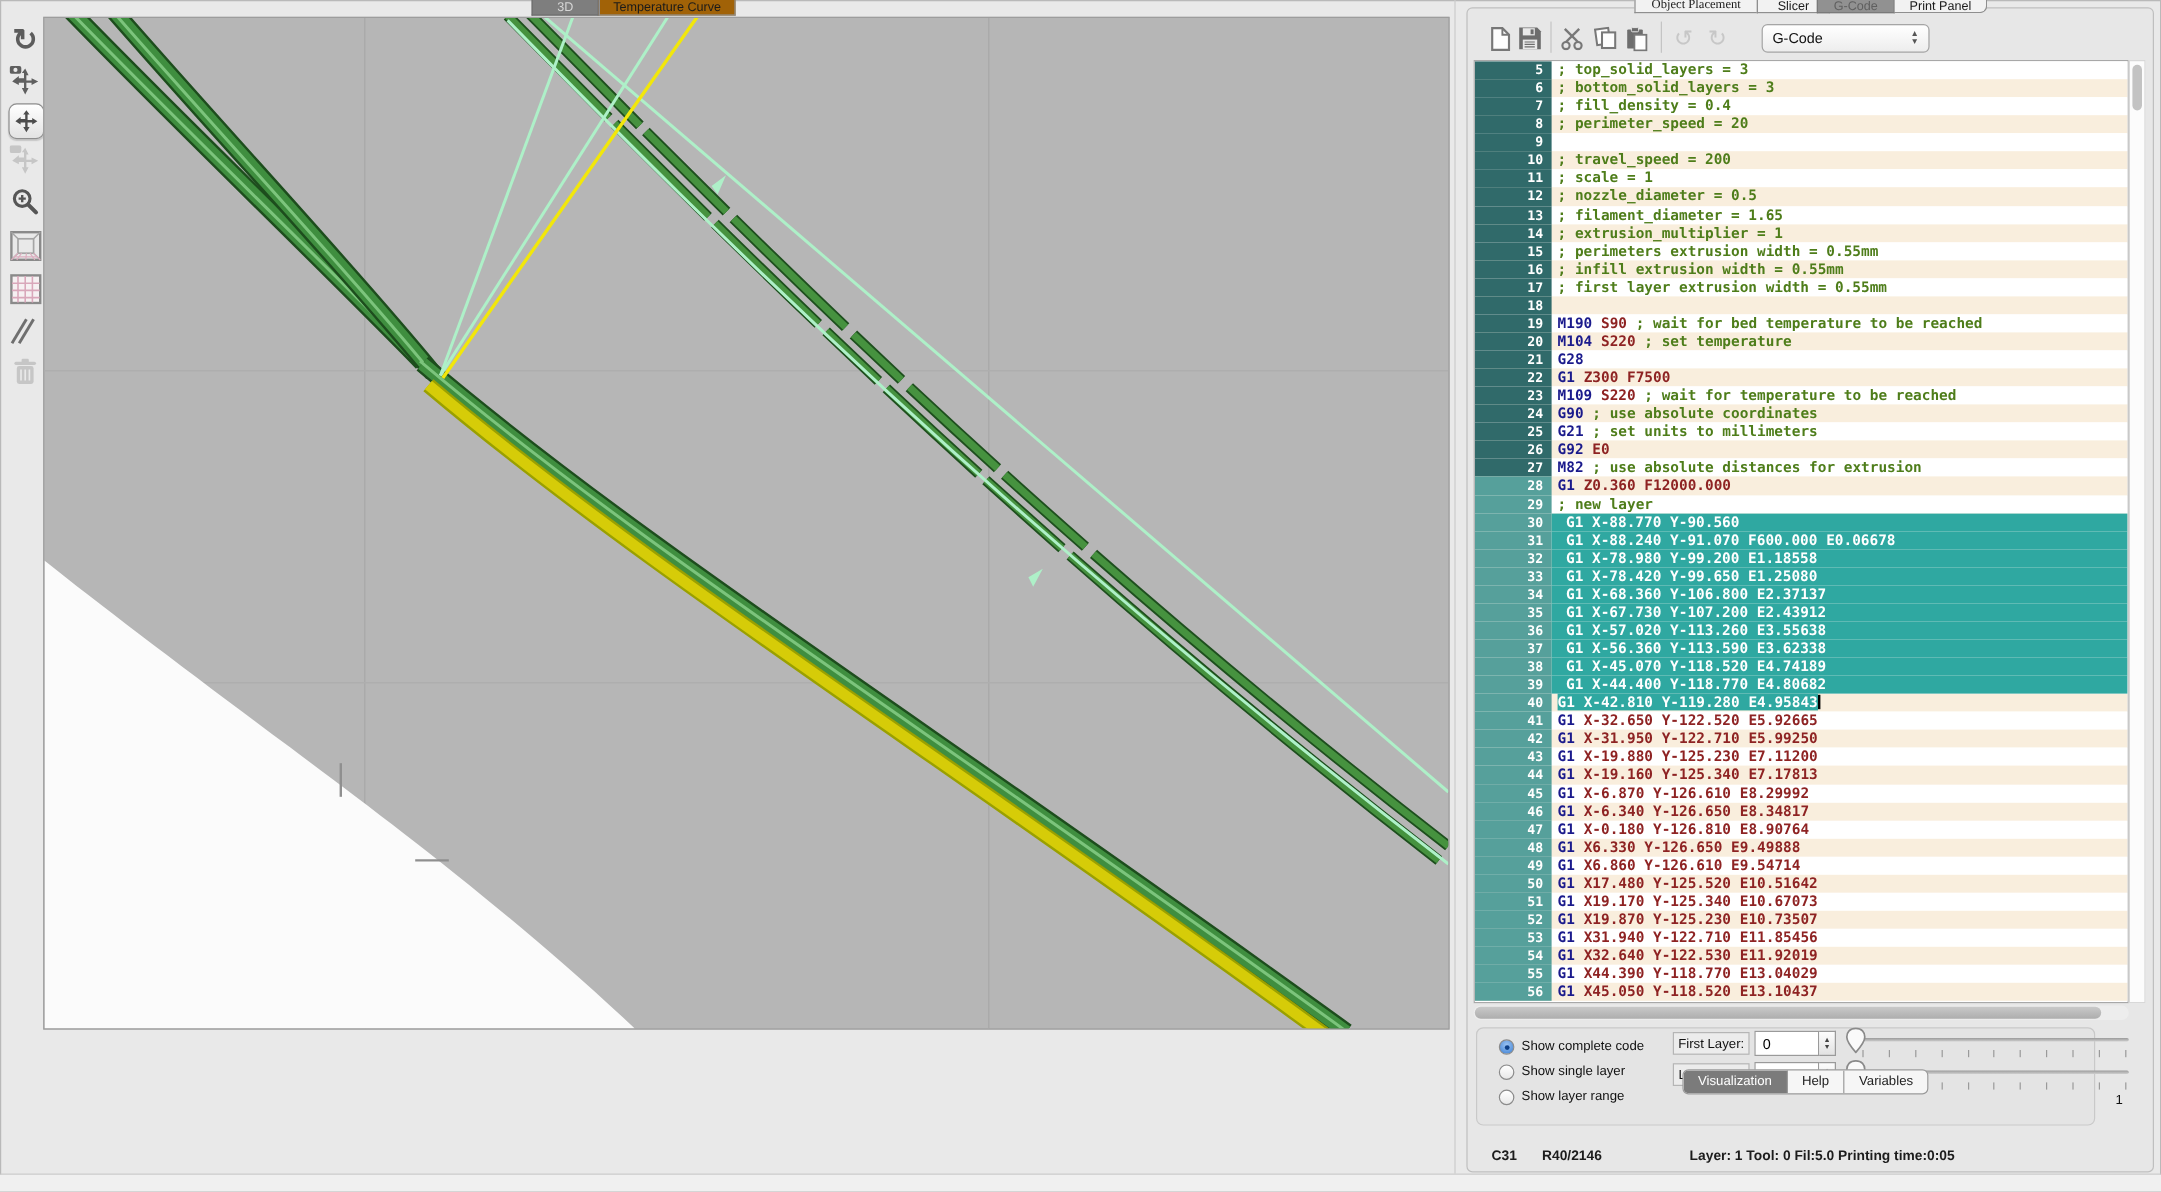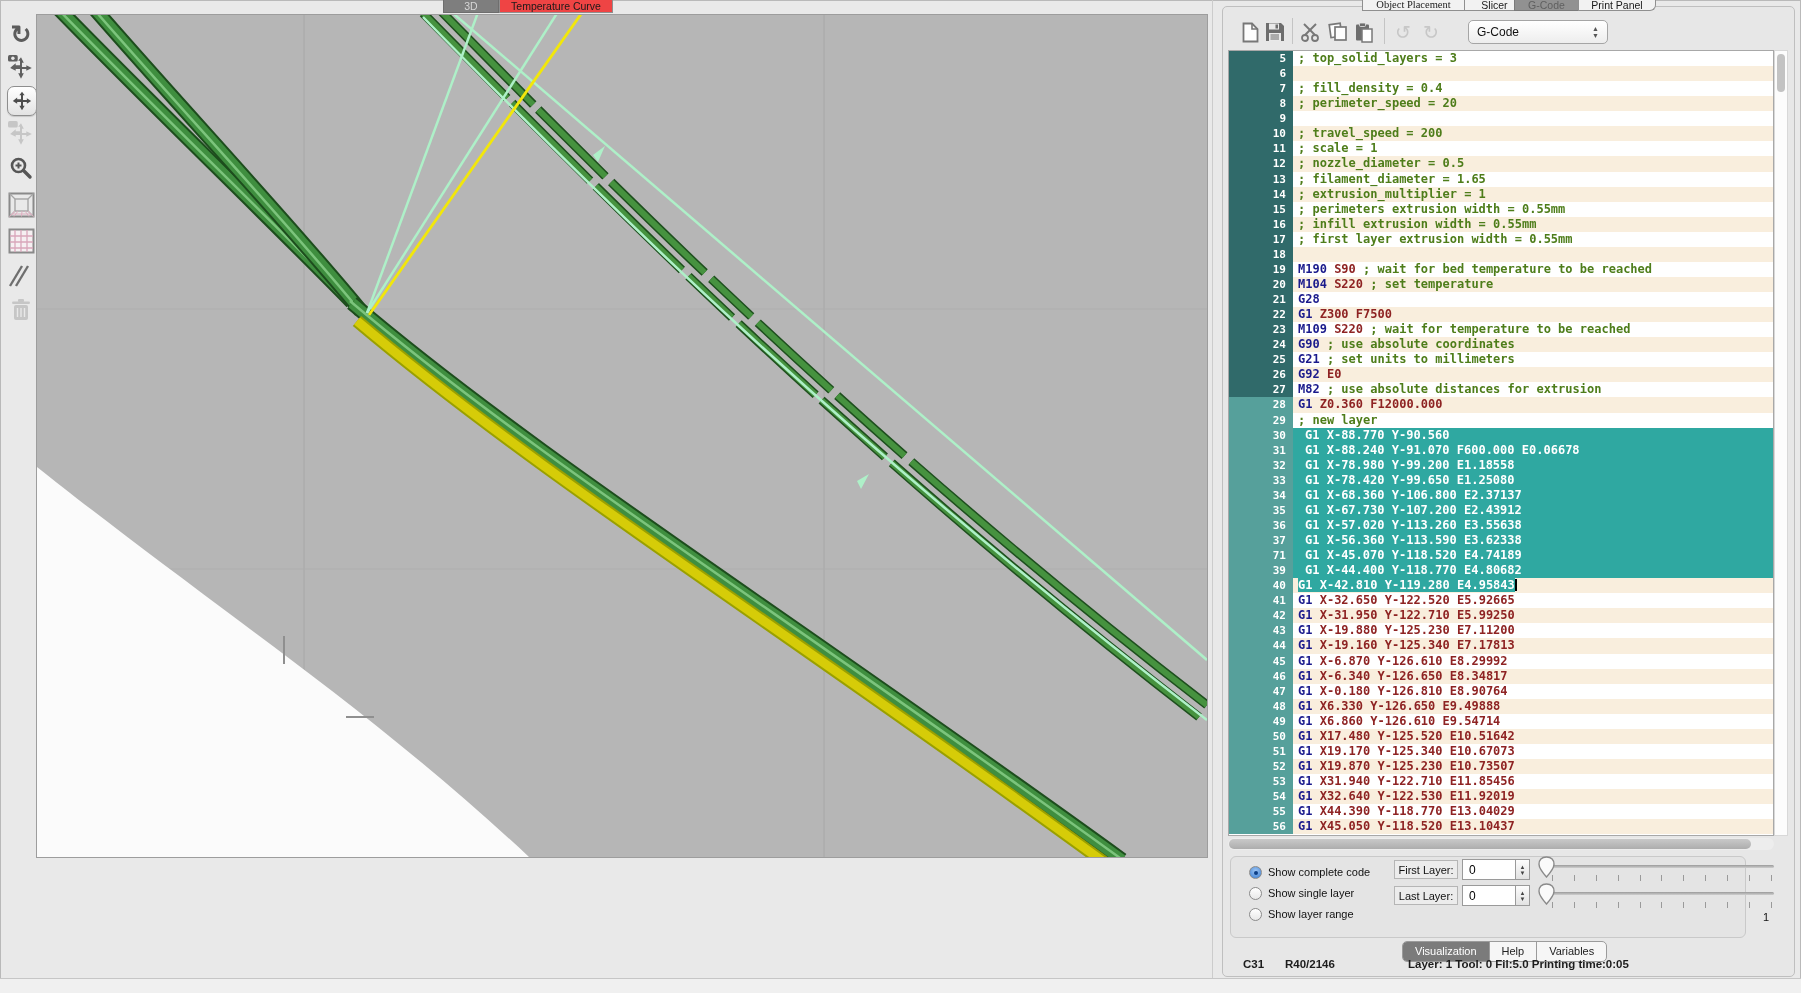--- a/index.html
+++ b/index.html
@@ -2,21 +2,21 @@
 <html><head>
 <meta charset="utf-8">
 <style>
   html,body{margin:0;padding:0;background:#d7d7d7;}
   #app{position:relative;width:1801px;height:993px;background:#e9e9e9;overflow:hidden;
        font-family:"Liberation Sans",sans-serif;box-shadow:inset 0 0 0 1px #b9b9b9;}
   
   .top-tab{position:absolute;top:0;height:13px;line-height:13px;font-size:10.5px;text-align:center;
            border:1px solid #8f8f8f;border-top:none;box-sizing:border-box;padding:0 9px;}
   .top-tab.sel{background:#7e7e7e;color:#d6d6d6;border-color:#6e6e6e;}
-  .top-tab.unsel{background:#ef4444;color:#1a1a1a;}
+  .top-tab.unsel{background:#a16207;color:#1a1a1a;}
   
   .ltool{position:absolute;left:6px;top:14px;width:30px;height:842px;}
   .lt-ic{position:absolute;left:0;width:30px;height:28px;display:flex;align-items:center;justify-content:center;}
   .lt-btn{border:1px solid #8e8e8e;border-radius:7px;background:linear-gradient(#ffffff,#e3e3e3);
           box-shadow:0 1px 1px rgba(0,0,0,.15);}
   .glyph-rot{font-size:25px;font-weight:bold;color:#5c5c5c;line-height:1;}
   .glyph-undo{font-size:19px;color:#c7c7c7;line-height:1;}
   
   #viewport{position:absolute;left:36px;top:14px;width:1170px;height:842px;background:#b6b6b6;
             border:1px solid #9d9d9d;box-sizing:content-box;overflow:hidden;}
@@ -67,21 +67,21 @@
              color:#000;display:flex;align-items:center;padding-left:6px;box-sizing:border-box;}
   .stepper{position:absolute;width:14px;height:21px;border:1px solid #9a9a9a;border-left:none;
            background:linear-gradient(#fdfdfd,#e2e2e2);box-sizing:border-box;font-size:6px;line-height:6px;
            color:#444;display:flex;flex-direction:column;align-items:center;justify-content:center;}
   .slider-track{position:absolute;height:3px;background:linear-gradient(#9a9a9a,#cfcfcf);border-radius:2px;}
   .slider-thumb{position:absolute;width:17px;height:22px;}
   .ticks{position:absolute;width:220px;height:6px;display:flex;justify-content:space-between;}
   .ticks i{width:1px;height:6px;background:#9a9a9a;}
   #slider-max{position:absolute;font-size:11px;color:#111;}
   
-  #btabs{position:absolute;left:1402px;top:941px;height:19px;display:flex;border:1px solid #9b9b9b;
+  #btabs{position:absolute;left:1402px;top:891px;height:19px;display:flex;border:1px solid #9b9b9b;
          border-radius:5px;overflow:hidden;background:#f6f6f6;}
   .btab{font-size:11px;line-height:19px;padding:0 12px;color:#222;border-right:1px solid #9b9b9b;}
   .btab:last-child{border-right:none;}
   .btab.sel{background:#7b7b7b;color:#ffffff;}
   
   .status{position:absolute;top:958px;font-size:11.5px;font-weight:bold;color:#1c1c1c;}
   #bottom-line{position:absolute;left:0;top:978px;width:1801px;height:1px;background:#c6c6c6;}
   #bottom-strip{position:absolute;left:0;top:979px;width:1801px;height:14px;background:#f0f0f0;}
 </style>
 </head>
@@ -256,21 +256,21 @@
   <div class="tbtn" style="left:1419px;">
     <span class="glyph-undo">↻</span>
   </div>
   <div id="dropdown">
     <span>G-Code</span>
     <span class="dd-arrows">▲<br>▼</span>
   </div>
 
   <div id="editor">
       <div class="ed-row row-odd"><div class="ed-gut gd">5</div><div class="ed-txt"><span class="tk-c">; top_solid_layers = 3</span></div></div>
-      <div class="ed-row row-even"><div class="ed-gut gd">6</div></div>
+      <div class="ed-row row-even"><div class="ed-gut gd">6</div><div class="ed-txt"><span class="tk-c">; bottom_solid_layers = 3</span></div></div>
       <div class="ed-row row-odd"><div class="ed-gut gd">7</div><div class="ed-txt"><span class="tk-c">; fill_density = 0.4</span></div></div>
       <div class="ed-row row-even"><div class="ed-gut gd">8</div><div class="ed-txt"><span class="tk-c">; perimeter_speed = 20</span></div></div>
       <div class="ed-row row-odd"><div class="ed-gut gd">9</div></div>
       <div class="ed-row row-even"><div class="ed-gut gd">10</div><div class="ed-txt"><span class="tk-c">; travel_speed = 200</span></div></div>
       <div class="ed-row row-odd"><div class="ed-gut gd">11</div><div class="ed-txt"><span class="tk-c">; scale = 1</span></div></div>
       <div class="ed-row row-even"><div class="ed-gut gd">12</div><div class="ed-txt"><span class="tk-c">; nozzle_diameter = 0.5</span></div></div>
       <div class="ed-row row-odd"><div class="ed-gut gd">13</div><div class="ed-txt"><span class="tk-c">; filament_diameter = 1.65</span></div></div>
       <div class="ed-row row-even"><div class="ed-gut gd">14</div><div class="ed-txt"><span class="tk-c">; extrusion_multiplier = 1</span></div></div>
       <div class="ed-row row-odd"><div class="ed-gut gd">15</div><div class="ed-txt"><span class="tk-c">; perimeters extrusion width = 0.55mm</span></div></div>
       <div class="ed-row row-even"><div class="ed-gut gd">16</div><div class="ed-txt"><span class="tk-c">; infill extrusion width = 0.55mm</span></div></div>
@@ -288,21 +288,21 @@
       <div class="ed-row row-even"><div class="ed-gut gl">28</div><div class="ed-txt"><span class="tk-g">G1</span> <span class="tk-p">Z0.360</span> <span class="tk-p">F12000.000</span></div></div>
       <div class="ed-row row-odd"><div class="ed-gut gl">29</div><div class="ed-txt"><span class="tk-c">; new layer</span></div></div>
       <div class="ed-row row-even row-sel"><div class="ed-gut gl">30</div><div class="ed-txt"><span class="tk-g">G1</span> <span class="tk-p">X-88.770</span> <span class="tk-p">Y-90.560</span></div></div>
       <div class="ed-row row-odd row-sel"><div class="ed-gut gl">31</div><div class="ed-txt"><span class="tk-g">G1</span> <span class="tk-p">X-88.240</span> <span class="tk-p">Y-91.070</span> <span class="tk-p">F600.000</span> <span class="tk-p">E0.06678</span></div></div>
       <div class="ed-row row-even row-sel"><div class="ed-gut gl">32</div><div class="ed-txt"><span class="tk-g">G1</span> <span class="tk-p">X-78.980</span> <span class="tk-p">Y-99.200</span> <span class="tk-p">E1.18558</span></div></div>
       <div class="ed-row row-odd row-sel"><div class="ed-gut gl">33</div><div class="ed-txt"><span class="tk-g">G1</span> <span class="tk-p">X-78.420</span> <span class="tk-p">Y-99.650</span> <span class="tk-p">E1.25080</span></div></div>
       <div class="ed-row row-even row-sel"><div class="ed-gut gl">34</div><div class="ed-txt"><span class="tk-g">G1</span> <span class="tk-p">X-68.360</span> <span class="tk-p">Y-106.800</span> <span class="tk-p">E2.37137</span></div></div>
       <div class="ed-row row-odd row-sel"><div class="ed-gut gl">35</div><div class="ed-txt"><span class="tk-g">G1</span> <span class="tk-p">X-67.730</span> <span class="tk-p">Y-107.200</span> <span class="tk-p">E2.43912</span></div></div>
       <div class="ed-row row-even row-sel"><div class="ed-gut gl">36</div><div class="ed-txt"><span class="tk-g">G1</span> <span class="tk-p">X-57.020</span> <span class="tk-p">Y-113.260</span> <span class="tk-p">E3.55638</span></div></div>
       <div class="ed-row row-odd row-sel"><div class="ed-gut gl">37</div><div class="ed-txt"><span class="tk-g">G1</span> <span class="tk-p">X-56.360</span> <span class="tk-p">Y-113.590</span> <span class="tk-p">E3.62338</span></div></div>
-      <div class="ed-row row-even row-sel"><div class="ed-gut gl">71</div><div class="ed-txt"><span class="tk-g">G1</span> <span class="tk-p">X-45.070</span> <span class="tk-p">Y-118.520</span> <span class="tk-p">E4.74189</span></div></div>
+      <div class="ed-row row-even row-sel"><div class="ed-gut gl">38</div><div class="ed-txt"><span class="tk-g">G1</span> <span class="tk-p">X-45.070</span> <span class="tk-p">Y-118.520</span> <span class="tk-p">E4.74189</span></div></div>
       <div class="ed-row row-odd row-sel"><div class="ed-gut gl">39</div><div class="ed-txt"><span class="tk-g">G1</span> <span class="tk-p">X-44.400</span> <span class="tk-p">Y-118.770</span> <span class="tk-p">E4.80682</span></div></div>
       <div class="ed-row row-even"><div class="ed-gut gl">40</div><div class="ed-txt"><span class="sel-inline"><span class="tk-g">G1</span> <span class="tk-p">X-42.810</span> <span class="tk-p">Y-119.280</span> <span class="tk-p">E4.95843</span></span><span class="caret"></span></div></div>
       <div class="ed-row row-odd"><div class="ed-gut gl">41</div><div class="ed-txt"><span class="tk-g">G1</span> <span class="tk-p">X-32.650</span> <span class="tk-p">Y-122.520</span> <span class="tk-p">E5.92665</span></div></div>
       <div class="ed-row row-even"><div class="ed-gut gl">42</div><div class="ed-txt"><span class="tk-g">G1</span> <span class="tk-p">X-31.950</span> <span class="tk-p">Y-122.710</span> <span class="tk-p">E5.99250</span></div></div>
       <div class="ed-row row-odd"><div class="ed-gut gl">43</div><div class="ed-txt"><span class="tk-g">G1</span> <span class="tk-p">X-19.880</span> <span class="tk-p">Y-125.230</span> <span class="tk-p">E7.11200</span></div></div>
       <div class="ed-row row-even"><div class="ed-gut gl">44</div><div class="ed-txt"><span class="tk-g">G1</span> <span class="tk-p">X-19.160</span> <span class="tk-p">Y-125.340</span> <span class="tk-p">E7.17813</span></div></div>
       <div class="ed-row row-odd"><div class="ed-gut gl">45</div><div class="ed-txt"><span class="tk-g">G1</span> <span class="tk-p">X-6.870</span> <span class="tk-p">Y-126.610</span> <span class="tk-p">E8.29992</span></div></div>
       <div class="ed-row row-even"><div class="ed-gut gl">46</div><div class="ed-txt"><span class="tk-g">G1</span> <span class="tk-p">X-6.340</span> <span class="tk-p">Y-126.650</span> <span class="tk-p">E8.34817</span></div></div>
       <div class="ed-row row-odd"><div class="ed-gut gl">47</div><div class="ed-txt"><span class="tk-g">G1</span> <span class="tk-p">X-0.180</span> <span class="tk-p">Y-126.810</span> <span class="tk-p">E8.90764</span></div></div>
       <div class="ed-row row-even"><div class="ed-gut gl">48</div><div class="ed-txt"><span class="tk-g">G1</span> <span class="tk-p">X6.330</span> <span class="tk-p">Y-126.650</span> <span class="tk-p">E9.49888</span></div></div>

